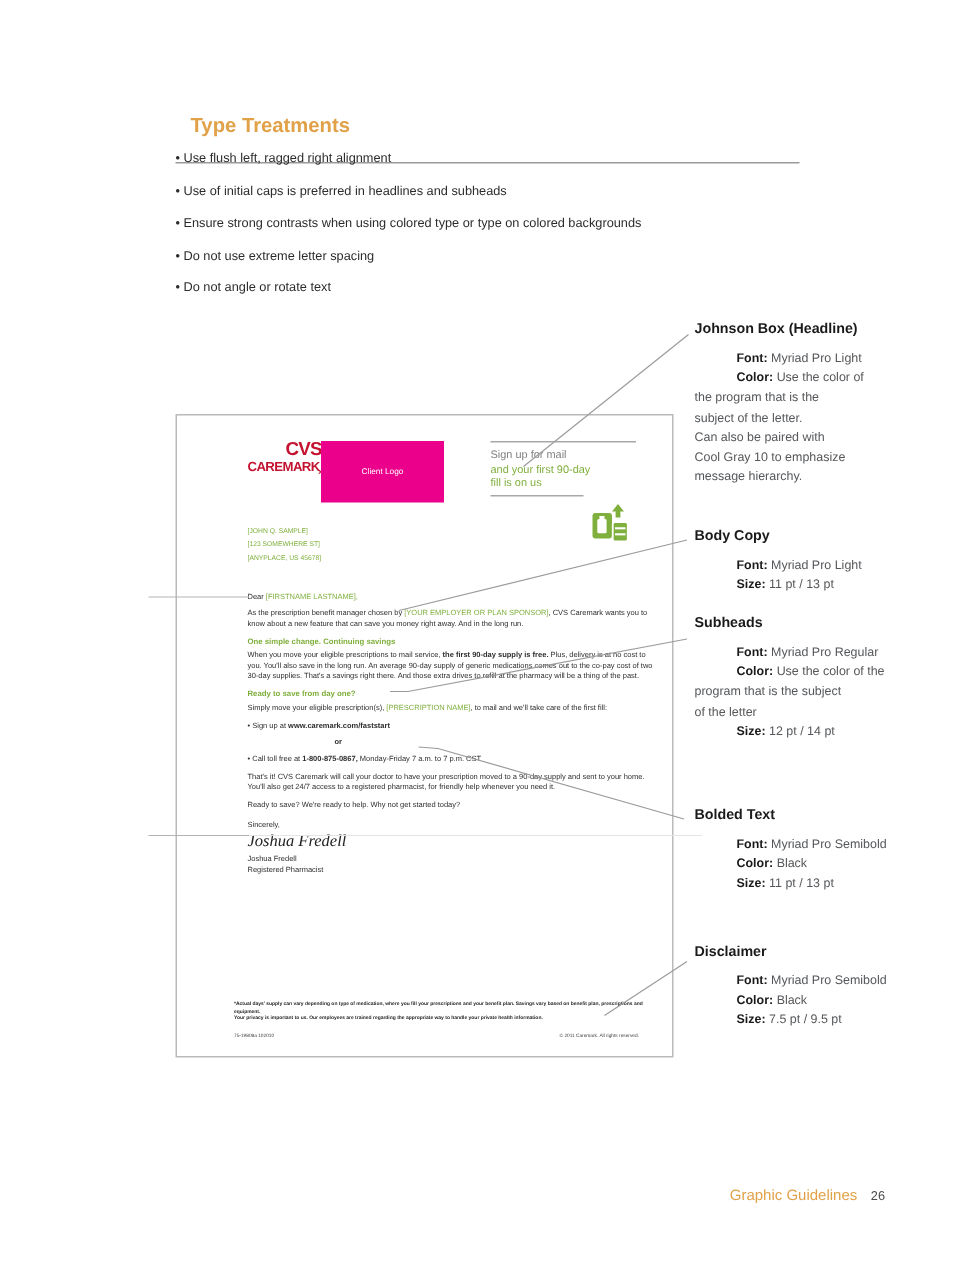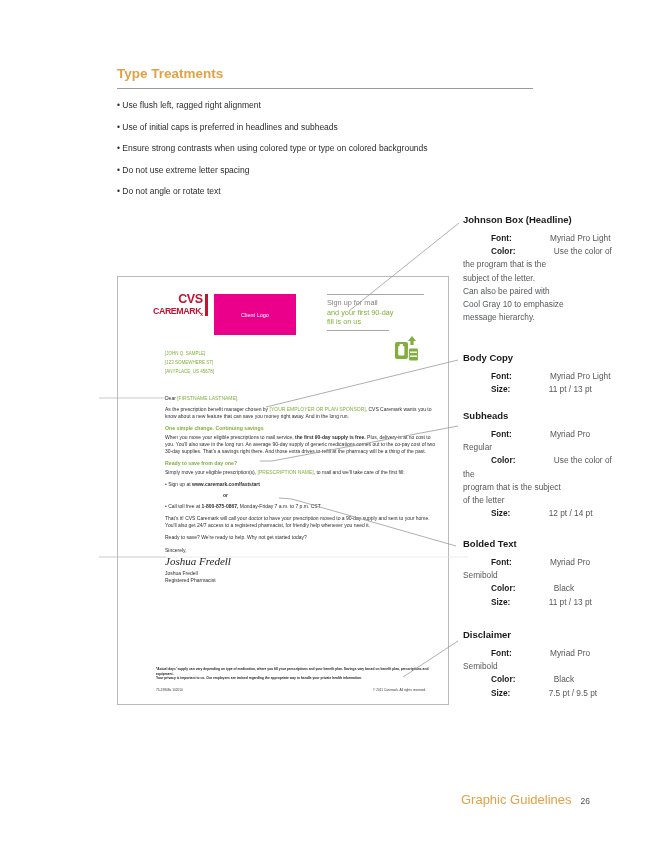--- a/index.html
+++ b/index.html
@@ -5,37 +5,37 @@
   html,body { margin:0; padding:0; background:#ffffff; }
   .page {
     position:relative; width:650px; height:841px; background:#fff;
     font-family:"Liberation Sans","DejaVu Sans",sans-serif; overflow:hidden;
     color:#2b2b2b;
   }
 
   
   .title-block { position:absolute; left:117px; top:66px; width:416px;
     border-bottom:1px solid #9a9a9c; padding-bottom:7px; }
-  .title-block h1 { margin:0; font-size:13.5px; font-weight:bold; letter-spacing:0;
+  .title-block h1 { margin:10px; font-size:13.5px; font-weight:bold; letter-spacing:0;
     color:var(--accent-orange,#E1A148); }
   .bullets { position:absolute; left:117px; top:101px; margin:0; padding:0; list-style:none; }
   .bullets li { font-size:8.5px; line-height:8.5px; margin-bottom:13px; color:#2b2b2b; }
   .bullets li::before { content:"• "; }
 
   
   .annot { position:absolute; left:463px; width:156px; }
   .annot h2 { margin:0 0 6px 0; font-size:9.5px; line-height:12px; font-weight:bold; color:#1a1a1a; }
   .annot .detail { font-size:8.3px; line-height:13.2px; color:#55575a; }
   .annot .lbl { font-weight:bold; color:#1a1a1a;margin-left:28px; }
-  .pre { white-space:pre-line;margin-left:36px; }
+  .pre { white-space:pre-line; }
 
   
   .letter { position:absolute; left:117px; top:276px; width:330px; height:427px;
     background:#fff; border:1px solid #b9babc; }
-  .logo { position:absolute; left:35px; top:16px; display:flex; align-items:center;justify-content:flex-end; }
+  .logo { position:absolute; left:47px; top:16px; display:flex; align-items:center;justify-content:flex-end; }
   .logo .words { text-align:right; color:var(--brand-red,#C41230); line-height:1; }
   .logo .cvs { font-size:12.5px; font-weight:bold; letter-spacing:-0.5px; }
   .logo .caremark { font-size:8.8px; font-weight:bold; letter-spacing:-0.4px; margin-top:1px; }
   .logo .rx { font-size:5px; vertical-align:sub; margin-left:-1px; }
   .logo .bar { width:2.5px; height:22px; background:var(--brand-red,#C41230); margin-left:2.5px; }
   .client-box { position:absolute; left:96px; top:17px; width:82px; height:41px;
     background:var(--client-magenta,#EB008B); color:#fff; font-size:5.5px;
     display:flex; align-items:center; justify-content:center; }
   .callout { position:absolute; left:209px; top:17px; width:101px; font-size:7.3px; line-height:9.5px; }
   .callout .rule-top { border-top:1px solid #a8a8aa; width:97px; margin-bottom:3px; }
@@ -58,21 +58,21 @@
   .l-disclaimer { position:absolute; left:38px; right:8px; top:390px;
     font-size:3.3px; line-height:4.6px; font-weight:bold; color:#232323; }
   .l-bottomrow { position:absolute; left:38px; right:22px; top:411px;
     display:flex; justify-content:space-between; font-size:3.2px; color:#3a3a3a; }
 
   
   .overlay { position:absolute; left:0; top:0; pointer-events:none; }
 
   
   .footer { position:absolute; top:792px; right:60px; display:flex; gap:9px; align-items:baseline; }
-  .footer .fg { font-size:13px; color:var(--accent-orange,#E1A148); }
+  .footer .fg { font-size:10px; color:var(--accent-orange,#E1A148); }
   .footer .pn { font-size:8.5px; color:#4d4d4f; }
 </style>
 </head>
 <body>
 
 <div class="page">
 
   <div class="title-block">
     <h1>Type Treatments</h1>
   </div>

